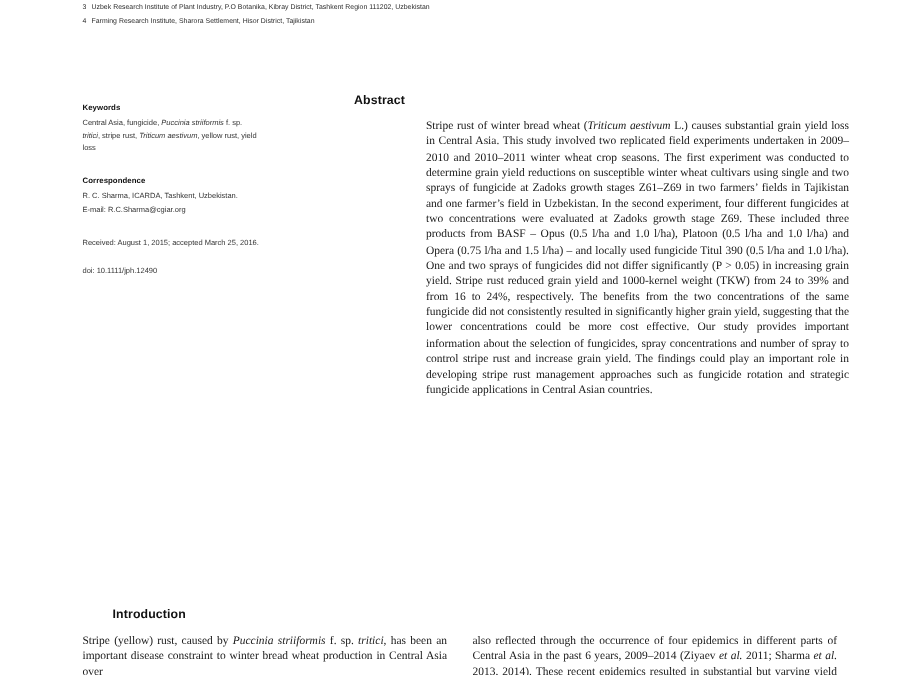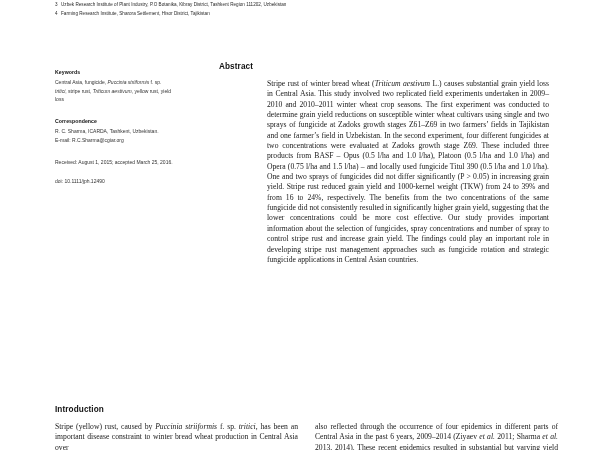--- a/index.html
+++ b/index.html
@@ -72,21 +72,21 @@
   .meta-dates {
     margin-top: 2px;
   }
   .meta-doi {
     margin-top: 11px;
   }
 
   
   .abstract-wrap {
     position: absolute;
-    left: 219px;
+    left: 236px;
     top: 62px;
     width: 330px;
   }
   .section-head {
     font-family: "Liberation Sans", sans-serif;
     font-weight: bold;
     font-size: 8.2px;
     color: #111111;
     margin: 0 0 8px 0;
     letter-spacing: 0.1px;
@@ -141,20 +141,21 @@
   }
   .intro-col.right {
     padding-top: 0px;
   }
   .intro-head-row {
     display: flex;
     gap: 17px;
   }
   .intro-head-spacer {
     width: 243px;
+    margin-left: 20px;
   }
 </style>
 </head>
 <body>
 
 <div class="page">
 
   <div class="affiliations">
     <div class="aff-line">
       <span class="aff-num">3</span><span>Uzbek Research Institute of Plant Industry, P.O Botanika, Kibray District, Tashkent Region 111202, Uzbekistan</span>

